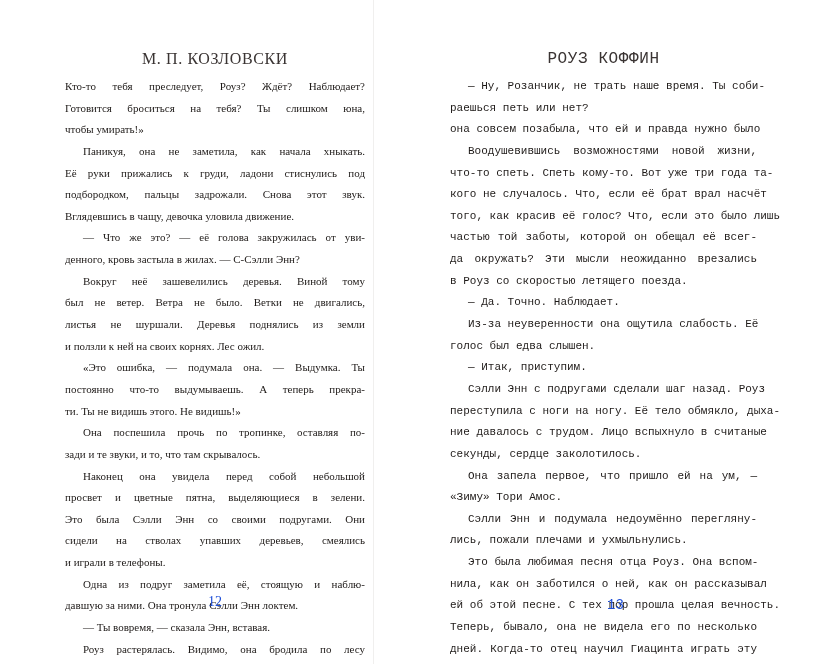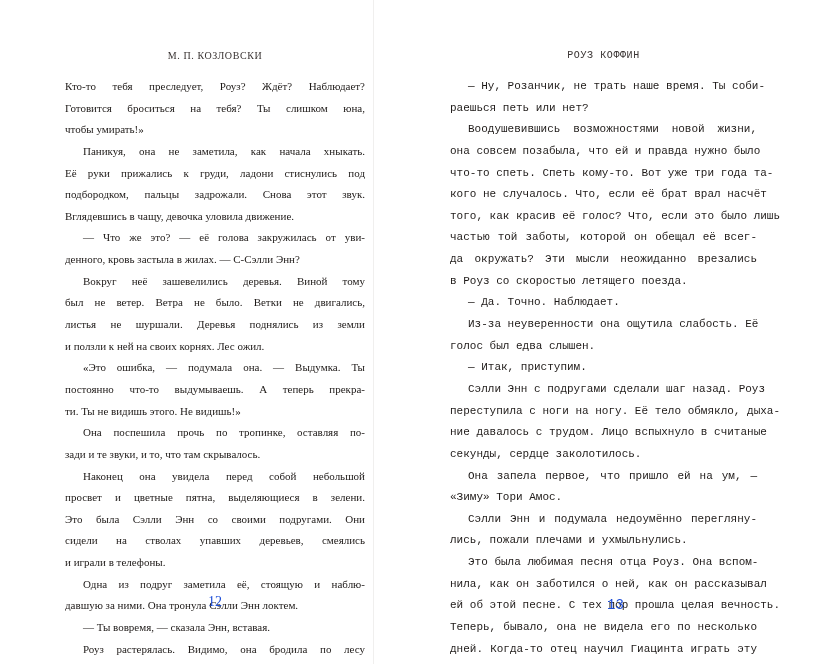--- a/index.html
+++ b/index.html
@@ -5,21 +5,21 @@
   html, body { margin: 0; padding: 0; }
   body {
     width: 819px; height: 664px; background: #ffffff; position: relative; overflow: hidden;
     font-family: "Liberation Serif", "DejaVu Serif", serif; color: #1e1a18;
   }
   .page { position: absolute; top: 0; height: 664px; }
   .page.left { left: 0; width: 410px; }
   .page.right { left: 410px; width: 409px; font-family: Liberation Mono, monospace; }
   .gutter-line { position: absolute; left: 373px; top: 0; width: 1px; height: 664px; background: #f0efee; }
   .running-head {
-    position: absolute; top: 50px; font-size: 10px; letter-spacing: 0.6px; color: #3a3433; text-align: center;
+    position: absolute; top: 50px; font-size: 16px; letter-spacing: 0.6px; color: #3a3433; text-align: center;
   }
   .left .running-head { left: 65px; width: 300px; }
   .right .running-head { left: 40px; width: 307px; }
   .textblock { position: absolute; top: 76px; }
   .left .textblock { left: 65px; width: 300px; }
   .right .textblock { left: 40px; width: 307px; }
   .line {
     font-size: 11px; line-height: 21.65px; height: 21.65px; white-space: nowrap;
     text-align: justify; text-align-last: justify;
   }
@@ -66,22 +66,22 @@
       <div class="line last">всего десять, ну может, пятнадцать минут.</div>
     </div>
   <div class="folio">12</div>
 </div>
 
 <div class="page right">
   <div class="running-head">РОУЗ КОФФИН</div>
   <div class="textblock">
       <div class="line indent">— Ну, Розанчик, не трать наше время. Ты соби-</div>
       <div class="line last">раешься петь или нет?</div>
+      <div class="line">она совсем позабыла, что ей и правда нужно было</div>
       <div class="line indent">Воодушевившись возможностями новой жизни,</div>
-      <div class="line">она совсем позабыла, что ей и правда нужно было</div>
       <div class="line">что-то спеть. Спеть кому-то. Вот уже три года та-</div>
       <div class="line">кого не случалось. Что, если её брат врал насчёт</div>
       <div class="line">того, как красив её голос? Что, если это было лишь</div>
       <div class="line">частью той заботы, которой он обещал её всег-</div>
       <div class="line">да окружать? Эти мысли неожиданно врезались</div>
       <div class="line last">в Роуз со скоростью летящего поезда.</div>
       <div class="line indent last">— Да. Точно. Наблюдает.</div>
       <div class="line indent">Из-за неуверенности она ощутила слабость. Её</div>
       <div class="line last">голос был едва слышен.</div>
       <div class="line indent last">— Итак, приступим.</div>

